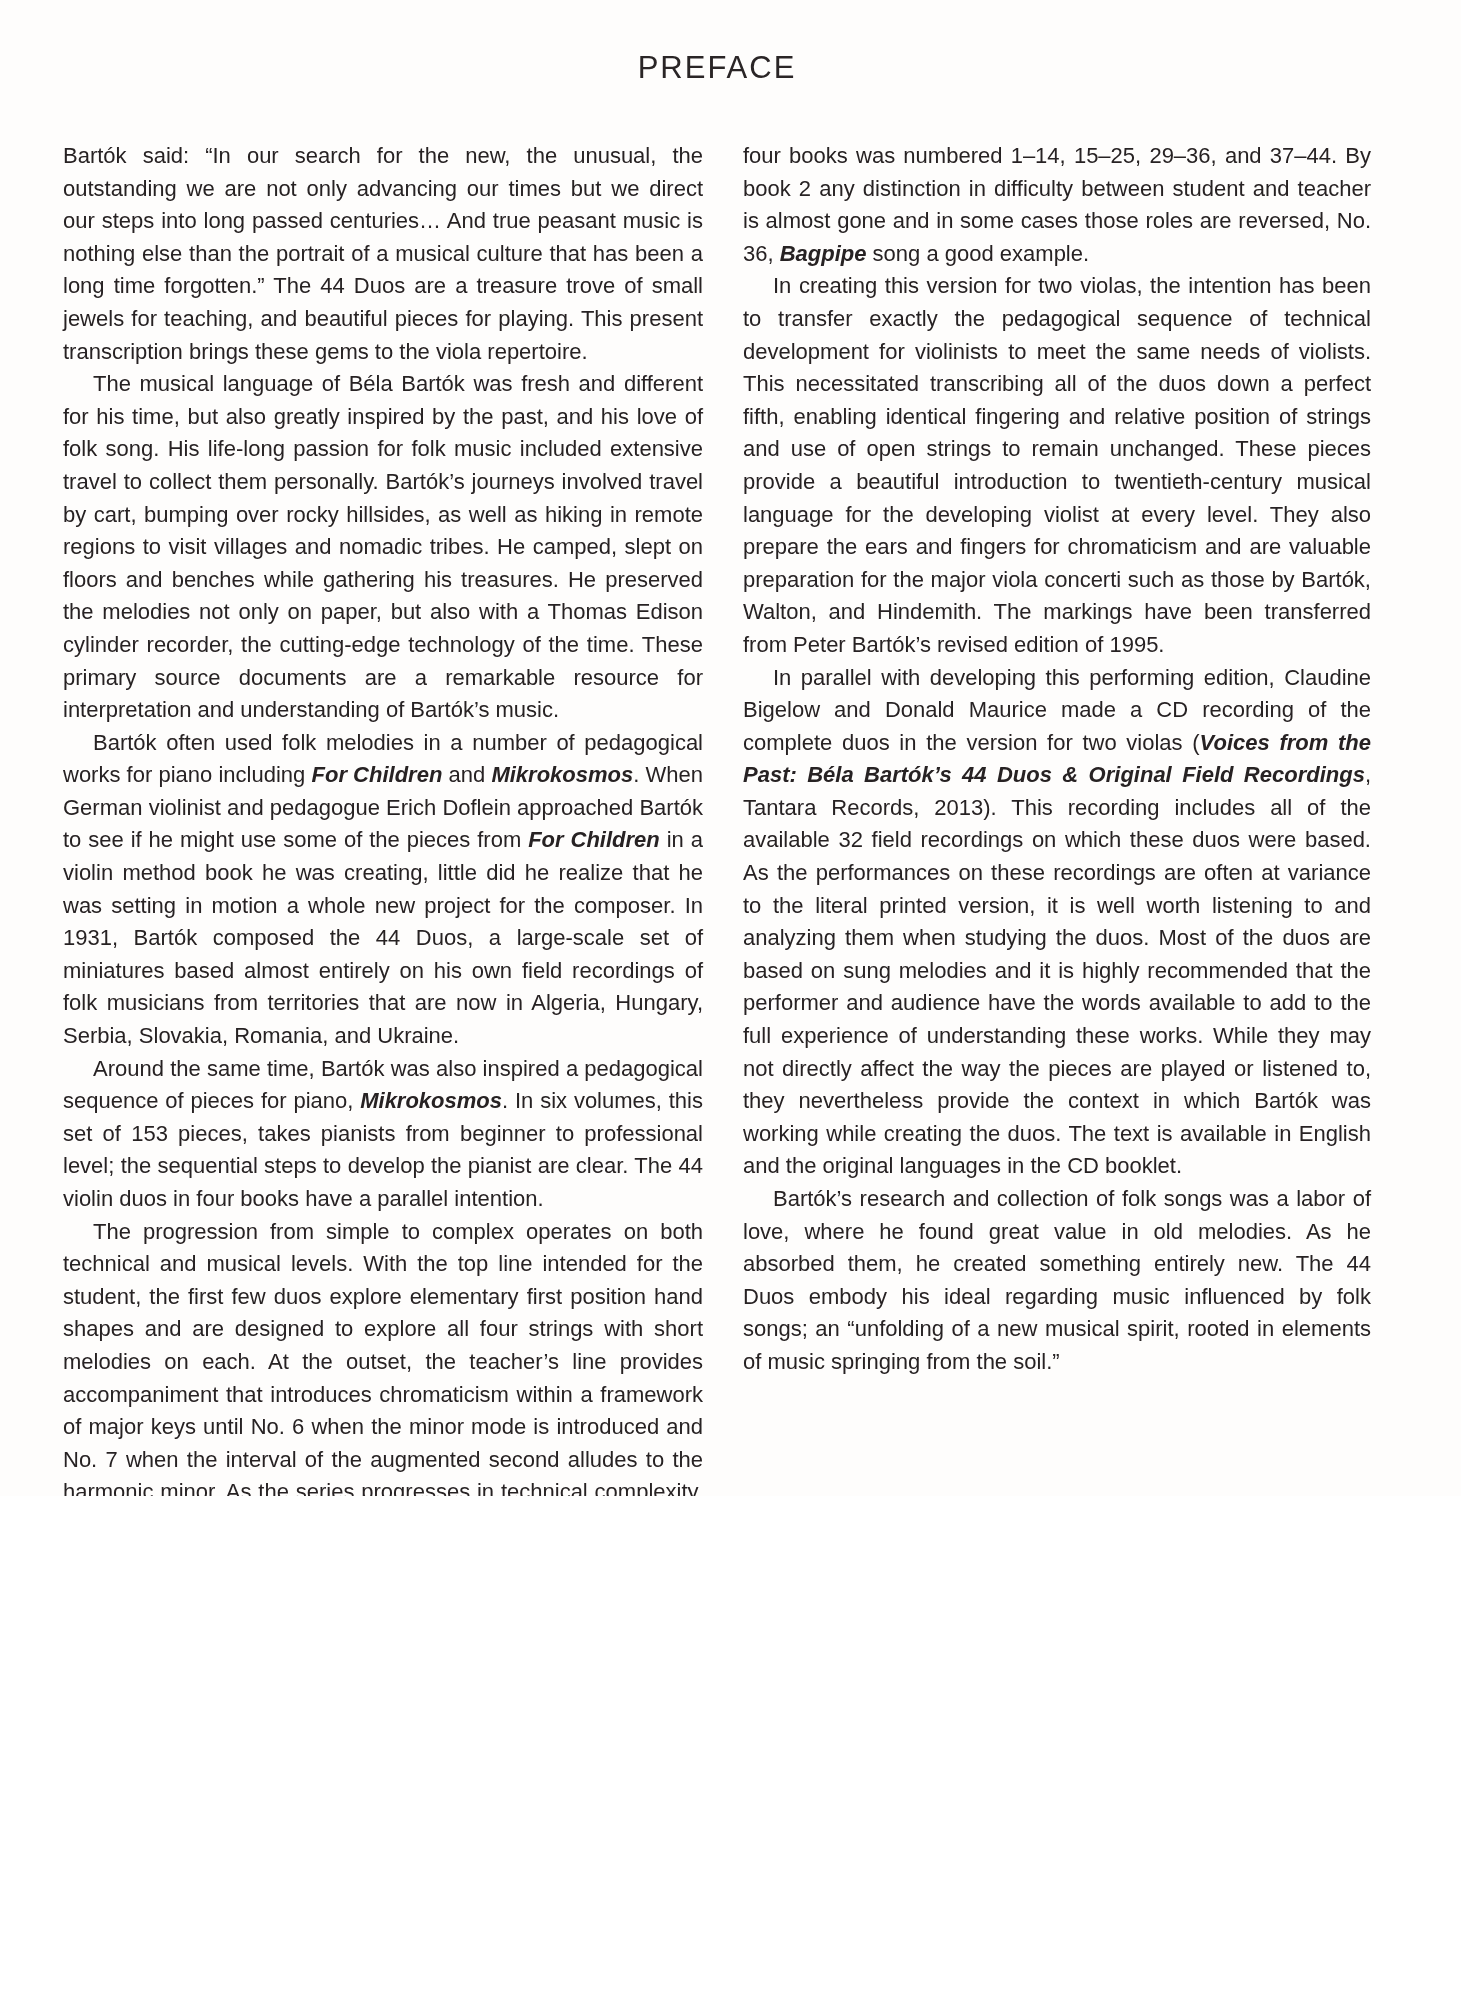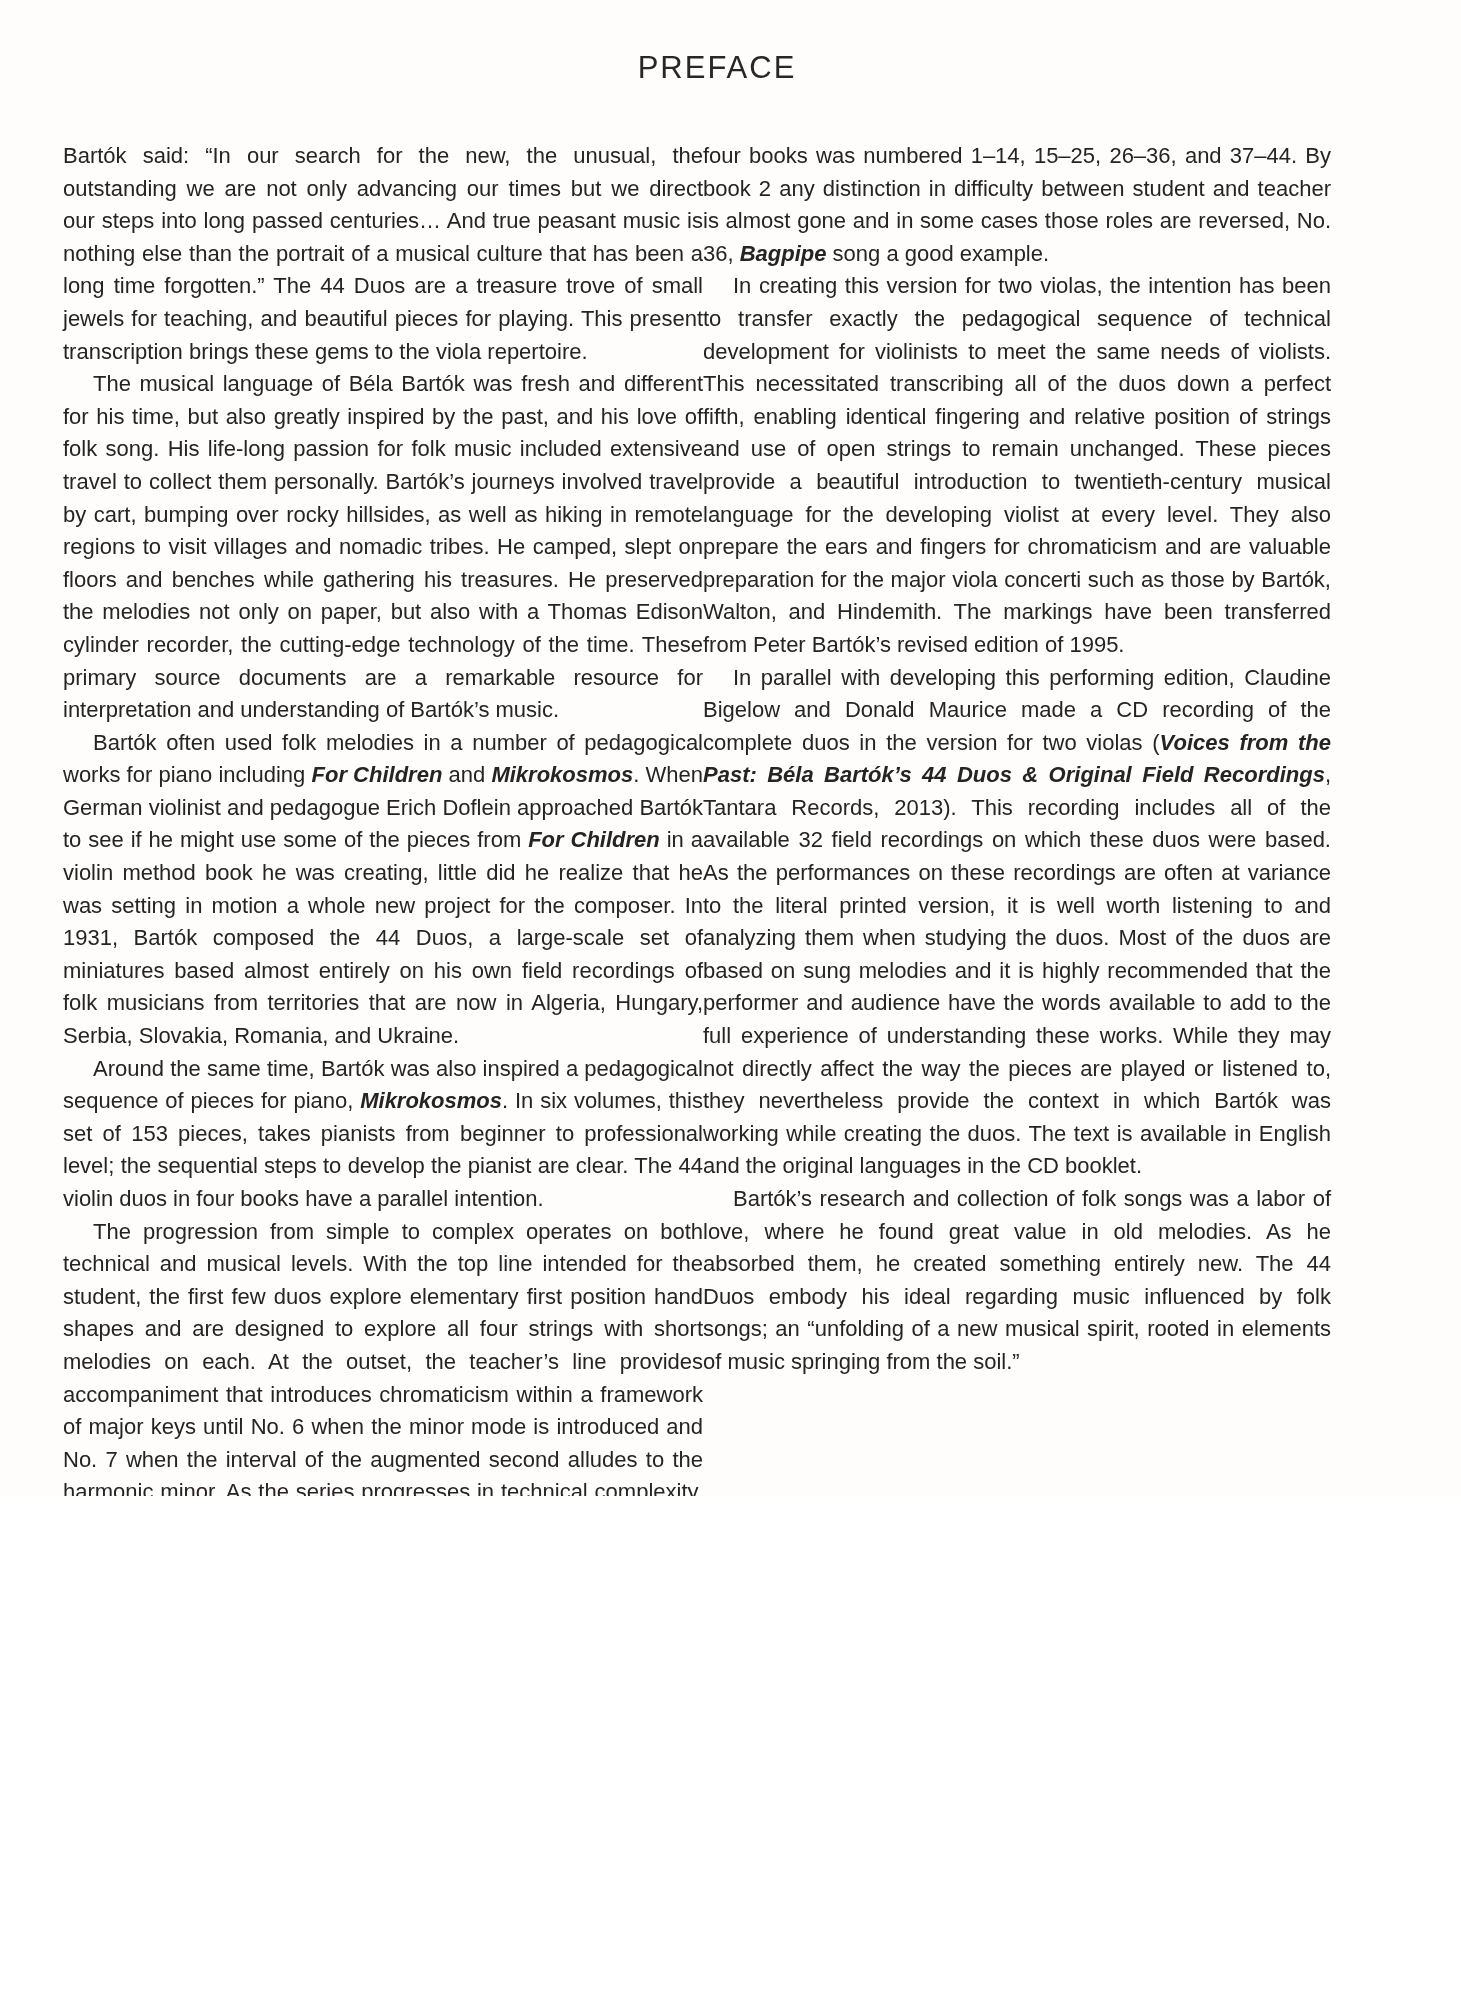--- a/index.html
+++ b/index.html
@@ -21,20 +21,21 @@
   h1.page-title {
     margin: 0;
     font-size: 31px;
     font-weight: 400;
     letter-spacing: 2px;
     text-align: center;
     color: #2a2526;
   }
   .cols {
     display: flex;
+    gap: 40px;
     margin-top: 54px;
   }
   .col { flex: 0 0 auto; }
   .col-left  { width: 640px; }
   .col-right { width: 628px; }
   p.para {
     margin: 0;
     font-size: 22px;
     line-height: 32.6px;
     text-align: justify;
@@ -60,20 +61,20 @@
   <div class="cols">
     <div class="col col-left">
         <p class="para"><span>Bartók said: “In our search for the new, the unusual, the outstanding we are not only advancing our times but we direct our steps into long passed centuries… And true peasant music is nothing else than the portrait of a musical culture that has been a long time forgotten.” The 44 Duos are a treasure trove of small jewels for teaching, and beautiful pieces for playing. This present transcription brings these gems to the viola repertoire.</span></p>
         <p class="para indent"><span>The musical language of Béla Bartók was fresh and different for his time, but also greatly inspired by the past, and his love of folk song. His life-long passion for folk music included extensive travel to collect them personally. Bartók’s journeys involved travel by cart, bumping over rocky hillsides, as well as hiking in remote regions to visit villages and nomadic tribes. He camped, slept on floors and benches while gathering his treasures. He preserved the melodies not only on paper, but also with a Thomas Edison cylinder recorder, the cutting-edge technology of the time. These primary source documents are a remarkable resource for interpretation and understanding of Bartók’s music.</span></p>
         <p class="para indent"><span>Bartók often used folk melodies in a number of pedagogical works for piano including </span><em>For Children</em><span> and </span><em>Mikrokosmos</em><span>. When German violinist and pedagogue Erich Doflein approached Bartók to see if he might use some of the pieces from </span><em>For Children</em><span> in a violin method book he was creating, little did he realize that he was setting in motion a whole new project for the composer. In 1931, Bartók composed the 44 Duos, a large-scale set of miniatures based almost entirely on his own field recordings of folk musicians from territories that are now in Algeria, Hungary, Serbia, Slovakia, Romania, and Ukraine.</span></p>
         <p class="para indent"><span>Around the same time, Bartók was also inspired a pedagogical sequence of pieces for piano, </span><em>Mikrokosmos</em><span>. In six volumes, this set of 153 pieces, takes pianists from beginner to professional level; the sequential steps to develop the pianist are clear. The 44 violin duos in four books have a parallel intention.</span></p>
         <p class="para indent"><span>The progression from simple to complex operates on both technical and musical levels. With the top line intended for the student, the first few duos explore elementary first position hand shapes and are designed to explore all four strings with short melodies on each. At the outset, the teacher’s line provides accompaniment that introduces chromaticism within a framework of major keys until No. 6 when the minor mode is introduced and No. 7 when the interval of the augmented second alludes to the harmonic minor. As the series progresses in technical complexity, so too do the elements of rhythm, melody, harmony, and canonic independence. No. 11 introduces changing time signatures and bi-tonality with the teacher’s line in E minor while the student explores a simple three-note motive on B♭–C–D♭. No. 13 introduces simple double-stopping with an open-string drone while No. 19 introduces a compound time signature of 3+3+2 eighths. The original grouping into</span></p>
       </div>
     <div class="col col-right">
       <div>
-          <p class="para"><span>four books was numbered 1–14, 15–25, 26–36, and 37–44. By book 2 any distinction in difficulty between student and teacher is almost gone and in some cases those roles are reversed, No. 36, </span><em>Bagpipe</em><span> song a good example.</span></p>
+          <p class="para"><span>four books was numbered 1–14, 15–25, 29–36, and 37–44. By book 2 any distinction in difficulty between student and teacher is almost gone and in some cases those roles are reversed, No. 36, </span><em>Bagpipe</em><span> song a good example.</span></p>
           <p class="para indent"><span>In creating this version for two violas, the intention has been to transfer exactly the pedagogical sequence of technical development for violinists to meet the same needs of violists. This necessitated transcribing all of the duos down a perfect fifth, enabling identical fingering and relative position of strings and use of open strings to remain unchanged. These pieces provide a beautiful introduction to twentieth-century musical language for the developing violist at every level. They also prepare the ears and fingers for chromaticism and are valuable preparation for the major viola concerti such as those by Bartók, Walton, and Hindemith. The markings have been transferred from Peter Bartók’s revised edition of 1995.</span></p>
           <p class="para indent"><span>In parallel with developing this performing edition, Claudine Bigelow and Donald Maurice made a CD recording of the complete duos in the version for two violas (</span><em>Voices from the Past: Béla Bartók’s 44 Duos &amp; Original Field Recordings</em><span>, Tantara Records, 2013). This recording includes all of the available 32 field recordings on which these duos were based. As the performances on these recordings are often at variance to the literal printed version, it is well worth listening to and analyzing them when studying the duos. Most of the duos are based on sung melodies and it is highly recommended that the performer and audience have the words available to add to the full experience of understanding these works. While they may not directly affect the way the pieces are played or listened to, they nevertheless provide the context in which Bartók was working while creating the duos. The text is available in English and the original languages in the CD booklet.</span></p>
           <p class="para indent"><span>Bartók’s research and collection of folk songs was a labor of love, where he found great value in old melodies. As he absorbed them, he created something entirely new. The 44 Duos embody his ideal regarding music influenced by folk songs; an “unfolding of a new musical spirit, rooted in elements of music springing from the soil.”</span></p>
         </div>
     </div>
   </div>
 </div>
 
 </body></html>

